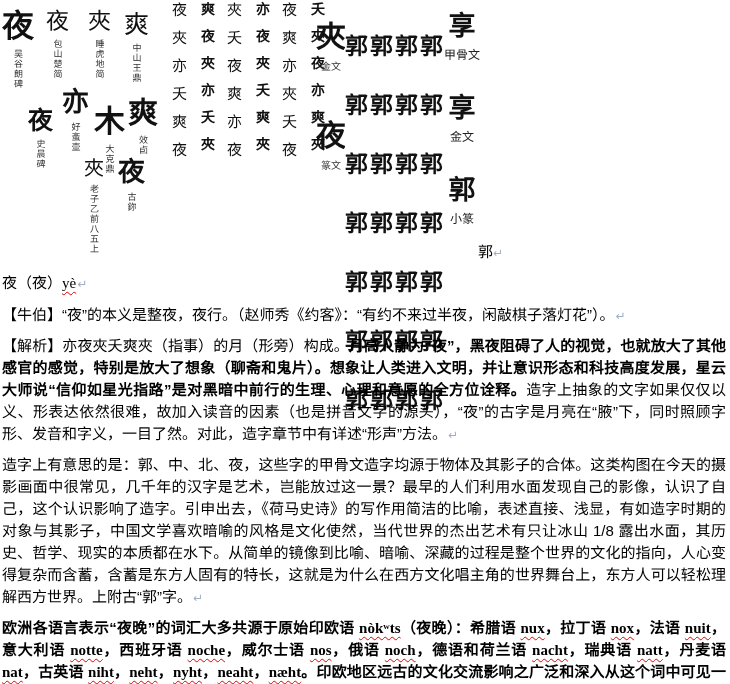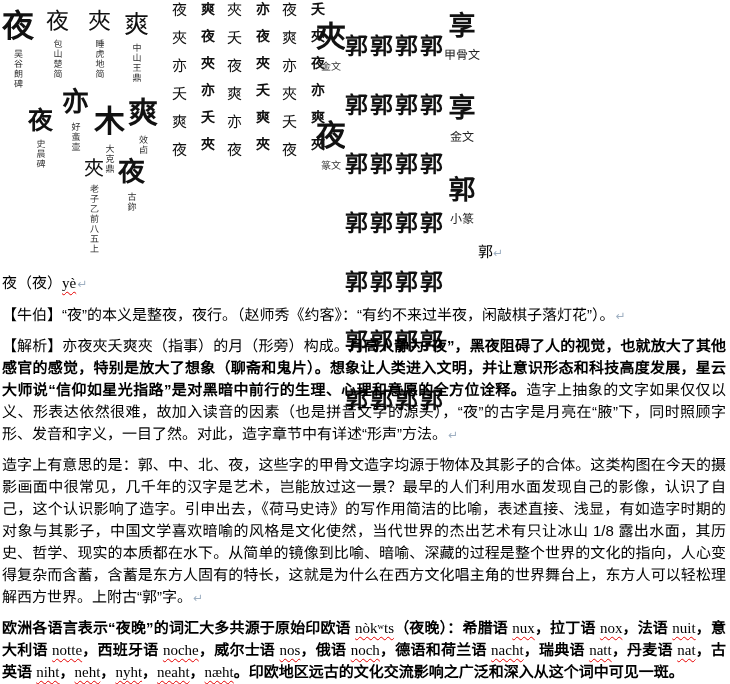--- a/index.html
+++ b/index.html
@@ -50,21 +50,21 @@
 
   
   .textblock{position:relative;padding:4px 4px 0 2px;}
   .para{margin:0 0 8px 0;font-size:15px;line-height:22px;text-align:justify;color:#000;}
   .para.title-line{margin-bottom:9px;}
   .run.b{font-weight:bold;}
   .run.sp,.run.bsp{font-family:"Liberation Serif","DejaVu Serif",serif;
       text-decoration-line:underline;text-decoration-style:wavy;
       text-decoration-color:#e60000;text-decoration-thickness:1px;
       text-underline-offset:3px;text-decoration-skip-ink:none;}
-  .run.bsp{font-weight:normal;}
+  .run.bsp{font-weight:bold;}
   .run.mark{color:#9fb0c2;font-size:12px;padding-left:1px;font-weight:normal;
             font-family:"DejaVu Sans",sans-serif;}
 </style>
 </head>
 <body>
 
 <div class="page">
 
   <div class="figures">
 

